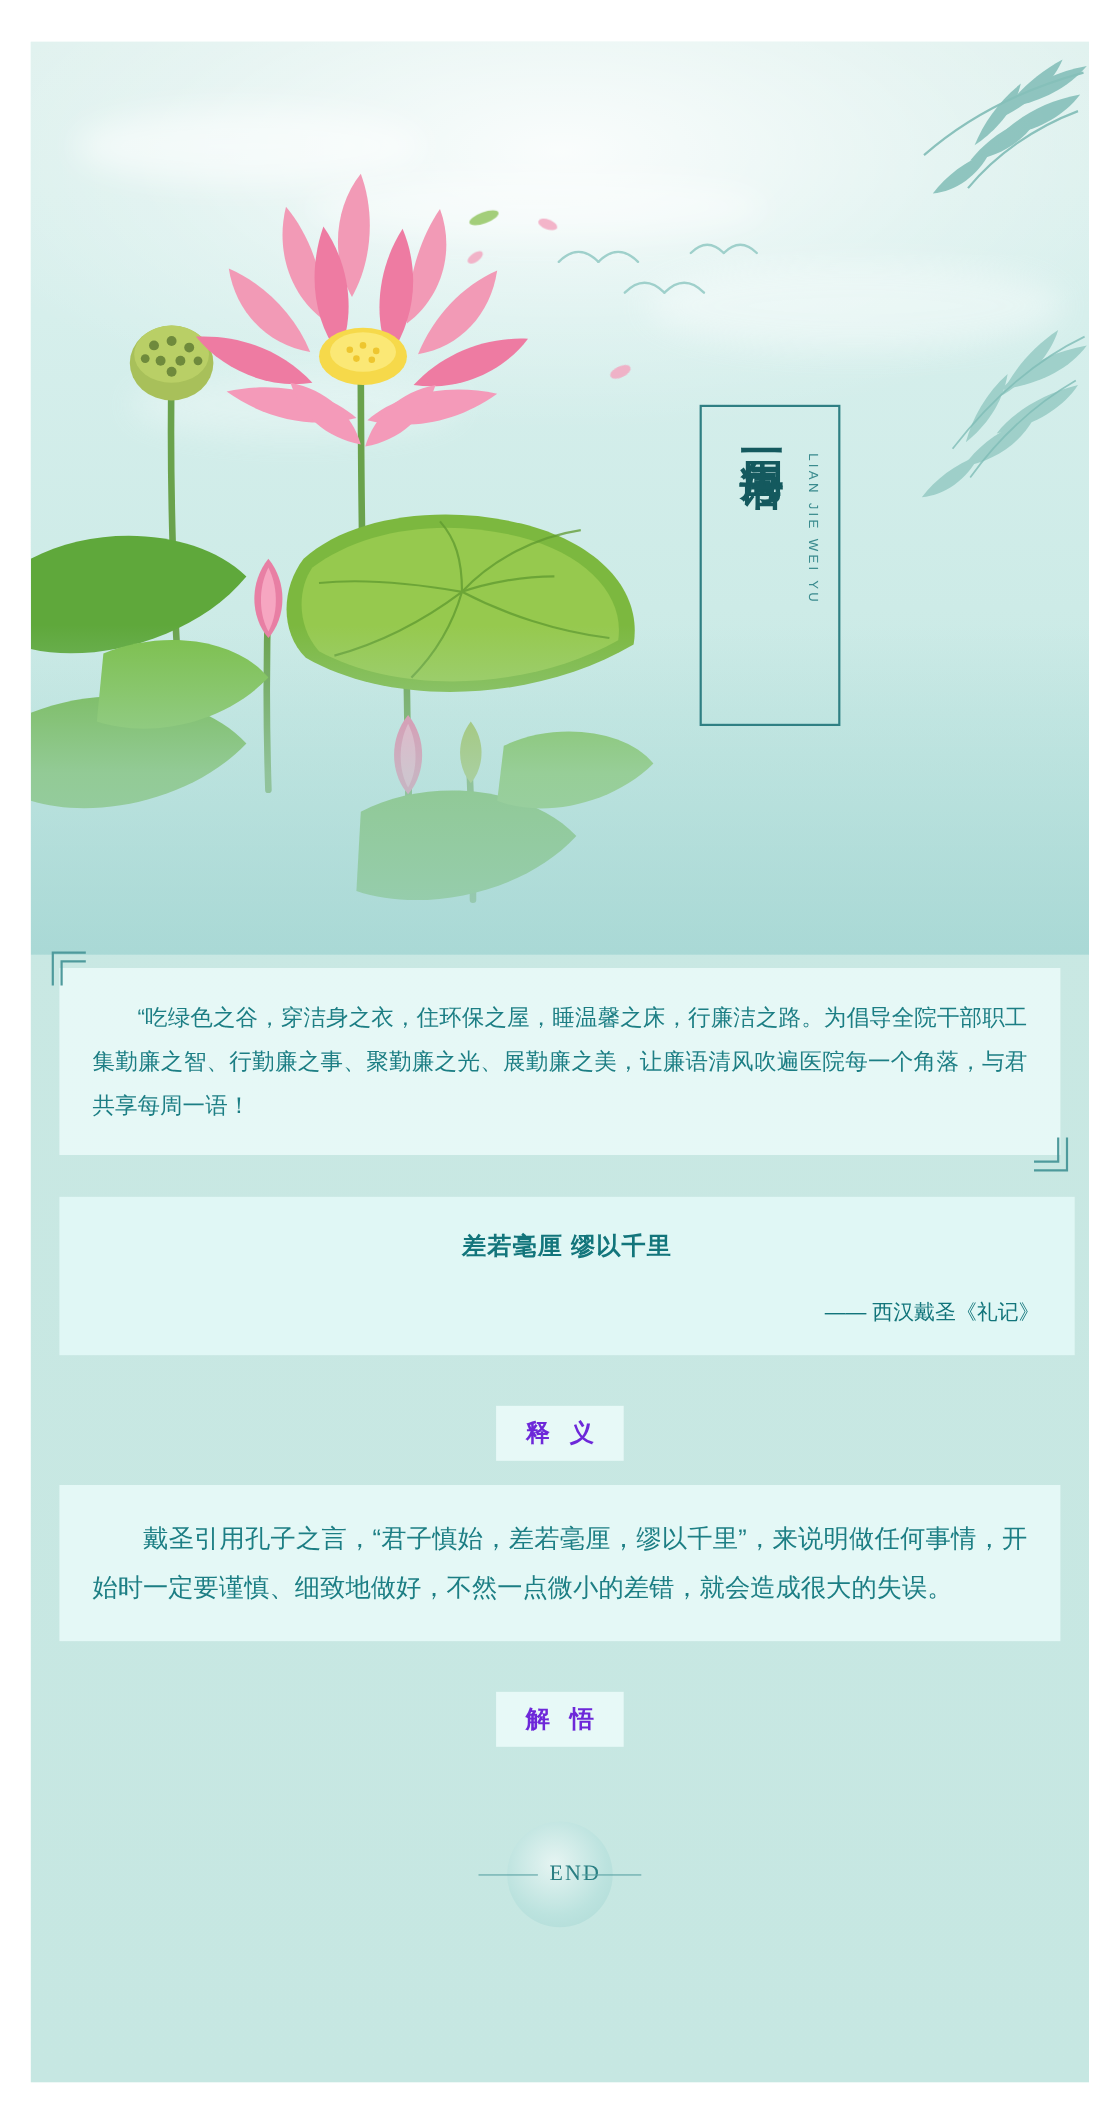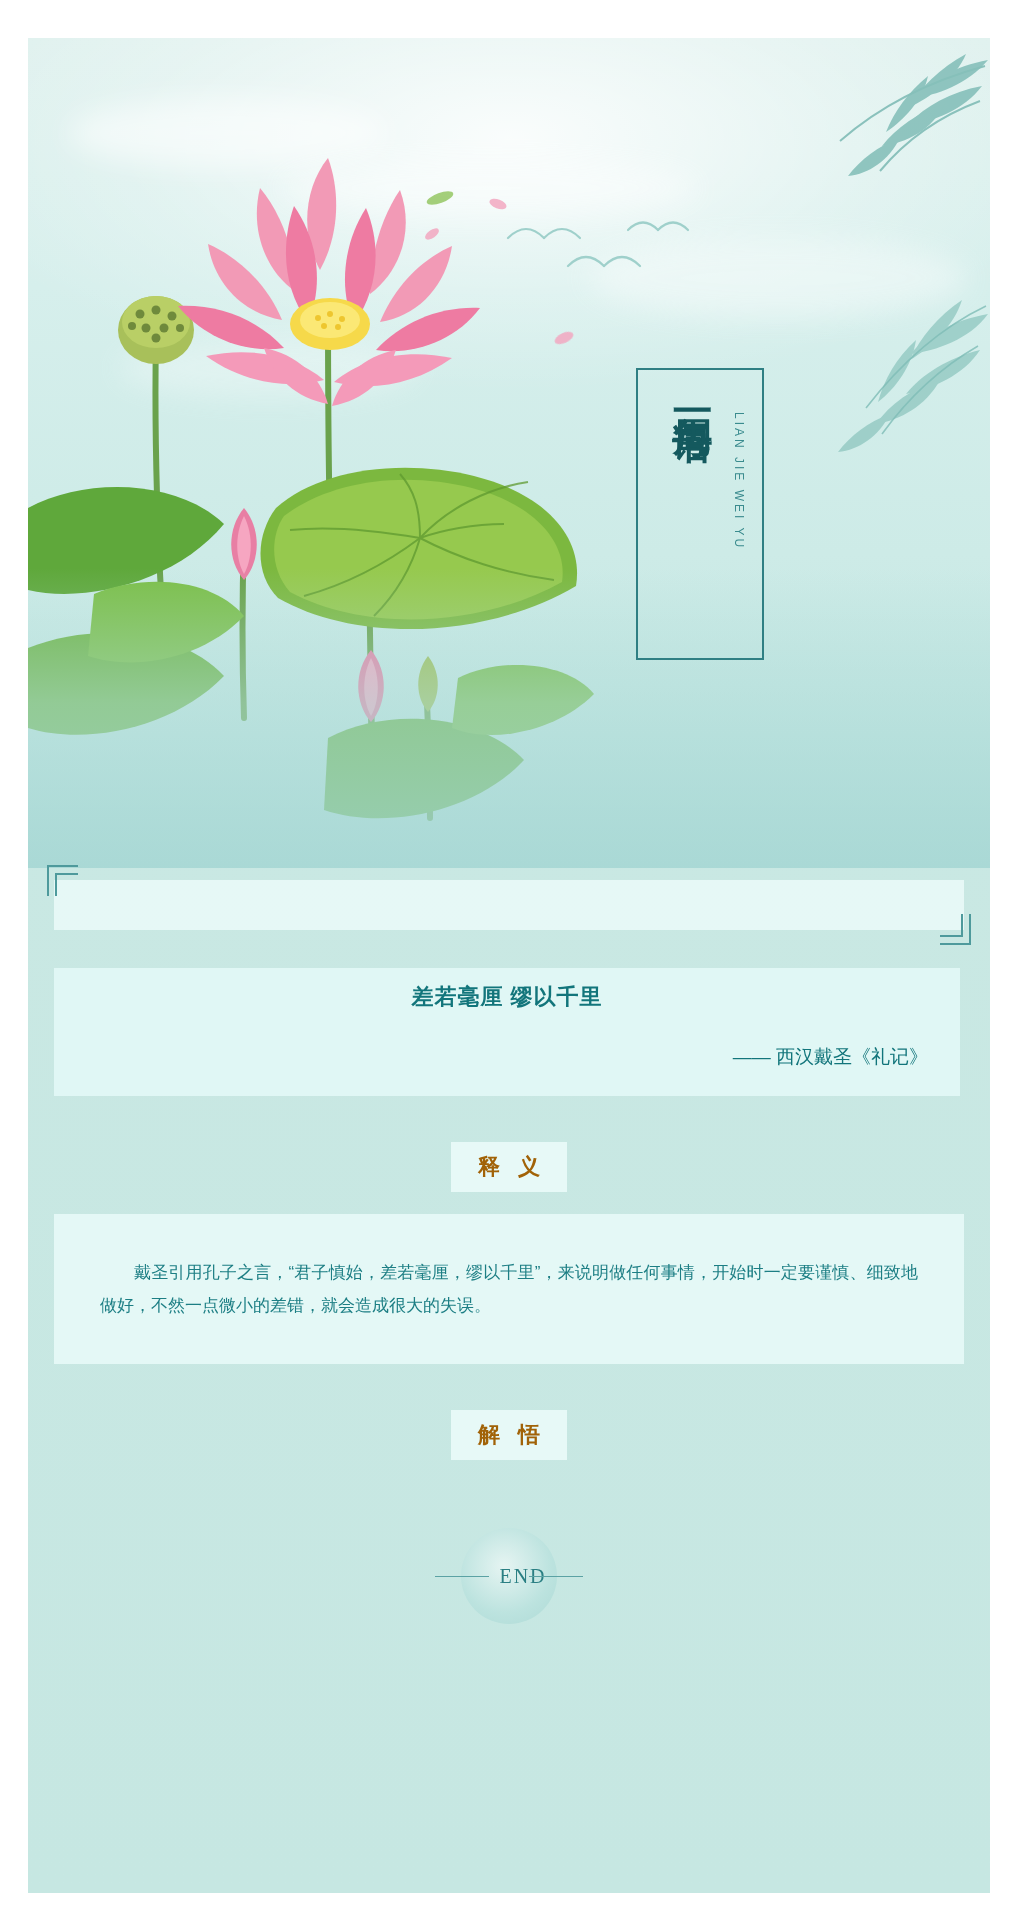--- a/index.html
+++ b/index.html
@@ -150,22 +150,22 @@
   .corner {
     position: absolute;
     width: 34px;
     height: 34px;
     pointer-events: none;
   }
   .corner.tl { left: -8px; top: -16px; }
   .corner.br { right: -8px; bottom: -16px; }
 
   .quote-box {
-    margin: 38px 30px 0 26px;
-    padding: 14px 32px 26px 32px;
+    margin: 38px 13px 0 26px;
+    padding: 30px 32px 26px 32px;
     background: rgba(226,248,246,0.95);
     box-sizing: border-box;
   }
   .quote-main {
     text-align: center;
     font-size: 22px;
     font-weight: 700;
     letter-spacing: 1px;
     color: #12757b;
   }
@@ -181,33 +181,33 @@
     margin: 46px auto 0 auto;
     width: 116px;
     height: 50px;
     background: rgba(233,250,248,0.95);
     display: flex;
     align-items: center;
     justify-content: center;
     font-size: 22px;
     font-weight: 700;
     letter-spacing: 6px;
-    color: #a16207;
+    color: #6d28d9;
     text-indent: 6px;
   }
 
   .para-box {
     margin: 22px 26px 0 26px;
     padding: 26px 30px 26px 30px;
     background: rgba(230,249,247,0.95);
     box-sizing: border-box;
   }
   .para-box p {
-    margin: 16px;
-    font-size: 17px;
+    margin: 0;
+    font-size: 23px;
     line-height: 1.95;
     color: #1c7e84;
     text-align: justify;
     text-indent: 2em;
   }
 
   .end-wrap {
     margin-top: 56px;
     display: flex;
     align-items: center;
@@ -416,20 +416,21 @@
 
     <div class="body">
 
       <div class="intro">
         <svg class="corner tl" viewBox="0 0 34 34">
           <g fill="none" stroke="#4e9a9c" stroke-width="2">
             <path d="M2,32 L2,2 L32,2"></path>
             <path d="M10,32 L10,10 L32,10"></path>
           </g>
         </svg>
+        <p>“吃绿色之谷，穿洁身之衣，住环保之屋，睡温馨之床，行廉洁之路。为倡导全院干部职工集勤廉之智、行勤廉之事、聚勤廉之光、展勤廉之美，让廉语清风吹遍医院每一个角落，与君共享每周一语！</p>
         <svg class="corner br" viewBox="0 0 34 34">
           <g fill="none" stroke="#4e9a9c" stroke-width="2">
             <path d="M32,2 L32,32 L2,32"></path>
             <path d="M24,2 L24,24 L2,24"></path>
           </g>
         </svg>
       </div>
 
       <div class="quote-box">
         <div class="quote-main">差若毫厘 缪以千里</div>

